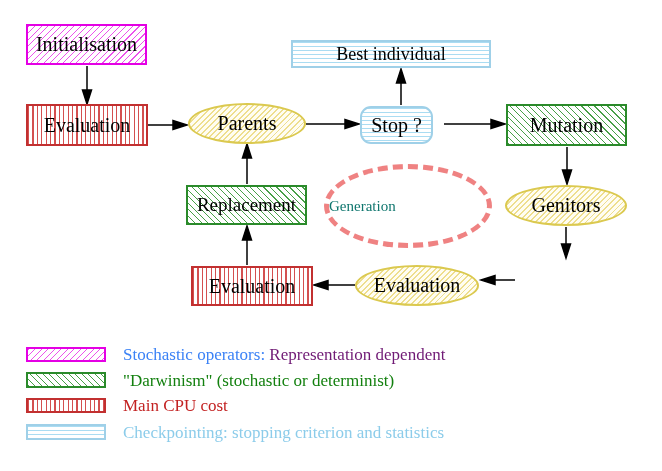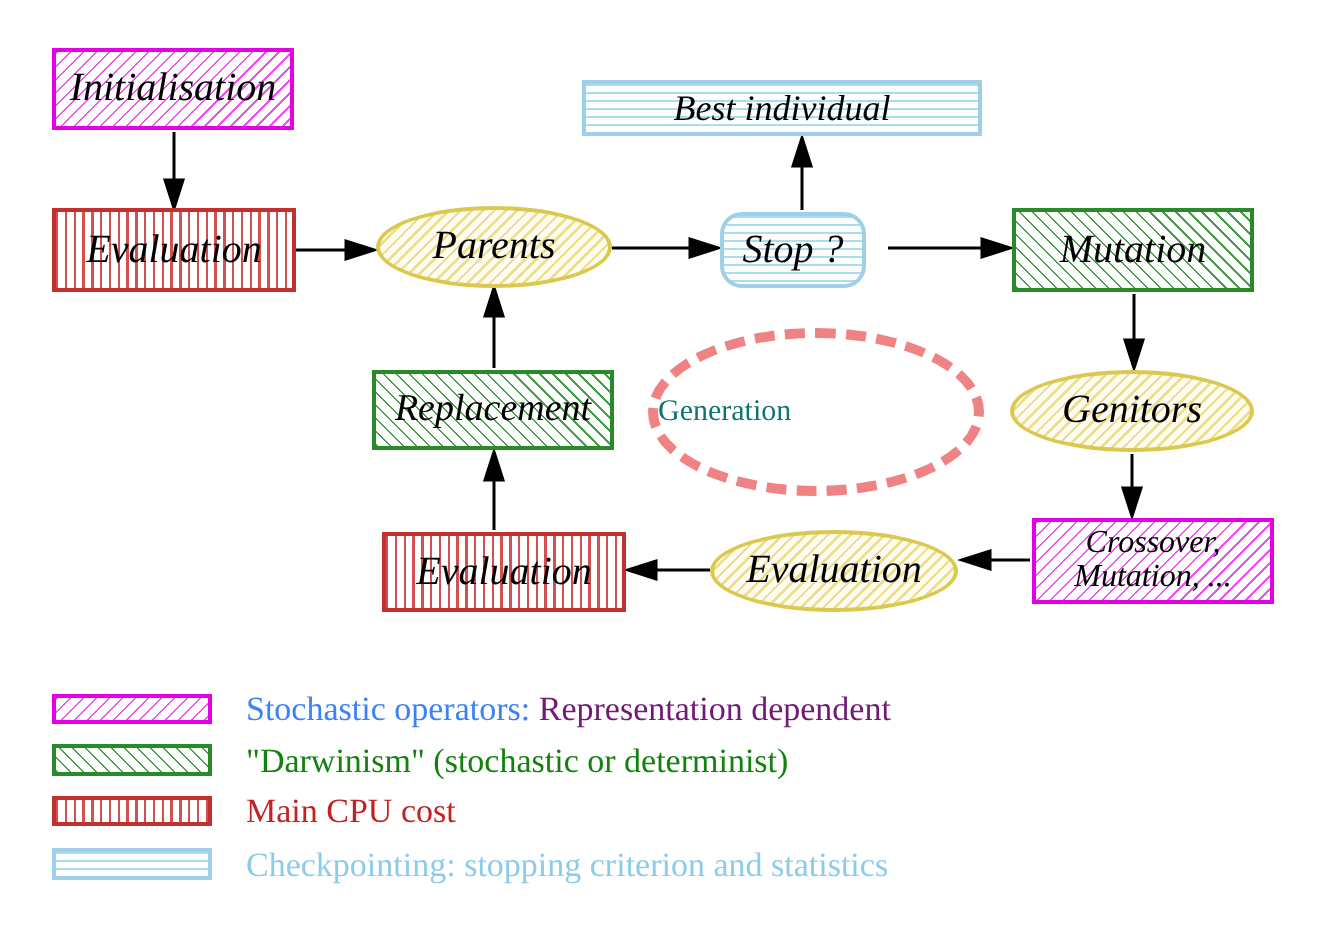--- a/index.html
+++ b/index.html
@@ -3,21 +3,21 @@
 <meta charset="utf-8">
 <style>
   html,body{margin:0;padding:0;background:#fff;}
   #canvas{
     position:relative;width:662px;height:471px;background:#ffffff;
     font-family:"Liberation Serif","DejaVu Serif",serif;overflow:hidden;
   }
   #arrows{position:absolute;left:0;top:0;z-index:1;}
   .node{
     position:absolute;z-index:2;display:flex;align-items:center;justify-content:center;
-    color:#000;font-size:20px;text-align:center;box-sizing:border-box;line-height:1.05;font-style:italic;
+    color:#000;font-size:20px;text-align:center;box-sizing:border-box;line-height:1.05;
   }
   .hatch-magenta{
     border:2px solid #e400e4;
     background:repeating-linear-gradient(135deg,#ec52ec 0,#ec52ec 1px,#ffffff 1px,#ffffff 4.6px);
   }
   .hatch-red{
     border:2px solid #c23030;
     background:repeating-linear-gradient(90deg,#d45050 0,#d45050 1.2px,#ffffff 1.2px,#ffffff 4.4px);
   }
   .hatch-green{
@@ -137,24 +137,20 @@
   </div>
 
   <div class="node hatch-green" style="left:506px;top:104px;width:121px;height:42px;">
     <span>Mutation</span>
   </div>
 
   <div class="node ellipse" style="left:505px;top:185px;width:122px;height:41px;">
     <span>Genitors</span>
   </div>
 
-  <div class="node hatch-magenta" style="left:516px;top:259px;width:121px;height:43px;font-size:16px;flex-direction:column;">
-    <span>Crossover,</span>
-    <span>Mutation, ...</span>
-  </div>
 
   <div class="node ellipse" style="left:355px;top:265px;width:124px;height:41px;">
     <span>Evaluation</span>
   </div>
 
   <div class="node hatch-red" style="left:191px;top:266px;width:122px;height:40px;">
     <span>Evaluation</span>
   </div>
 
   <div class="node hatch-green" style="left:186px;top:185px;width:121px;height:40px;font-size:19px;">

